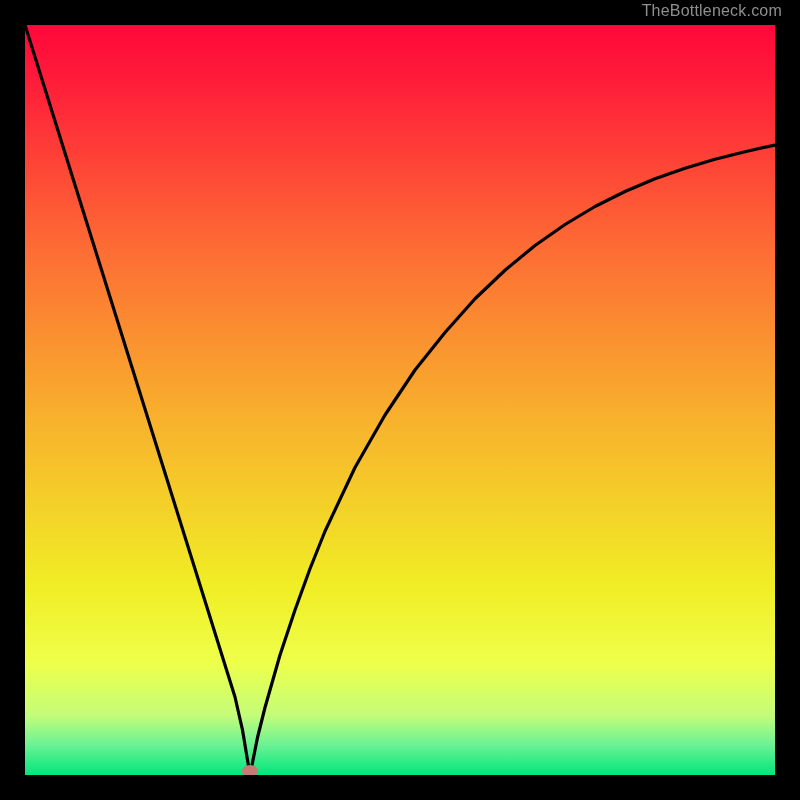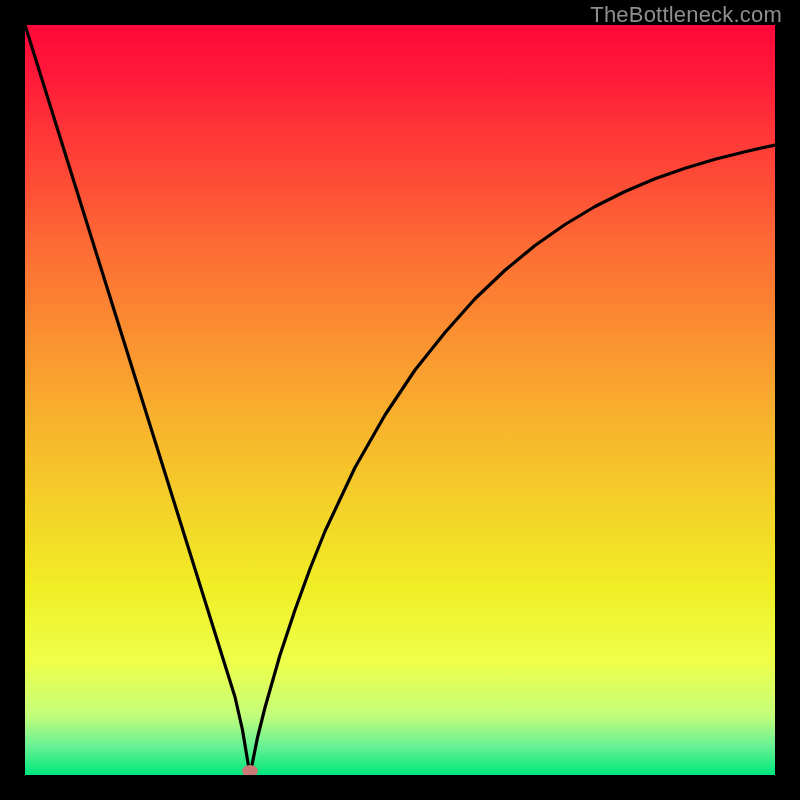--- a/index.html
+++ b/index.html
@@ -24,21 +24,21 @@
     left: 25px;
     width: 750px;
     height: 750px;
   }
   .watermark {
     position: absolute;
     top: 2px;
     right: 18px;
     color: #8e8e8e;
     font-family: Arial, Helvetica, sans-serif;
-    font-size: 22px;
+    font-size: 16px;
     letter-spacing: 0.2px;
   }
 </style>
 </head>
 <body>
 
 <div class="frame">
   <div class="watermark">TheBottleneck.com</div>
   <svg class="plot" viewBox="0 0 750 750" preserveAspectRatio="none">
     <defs>

